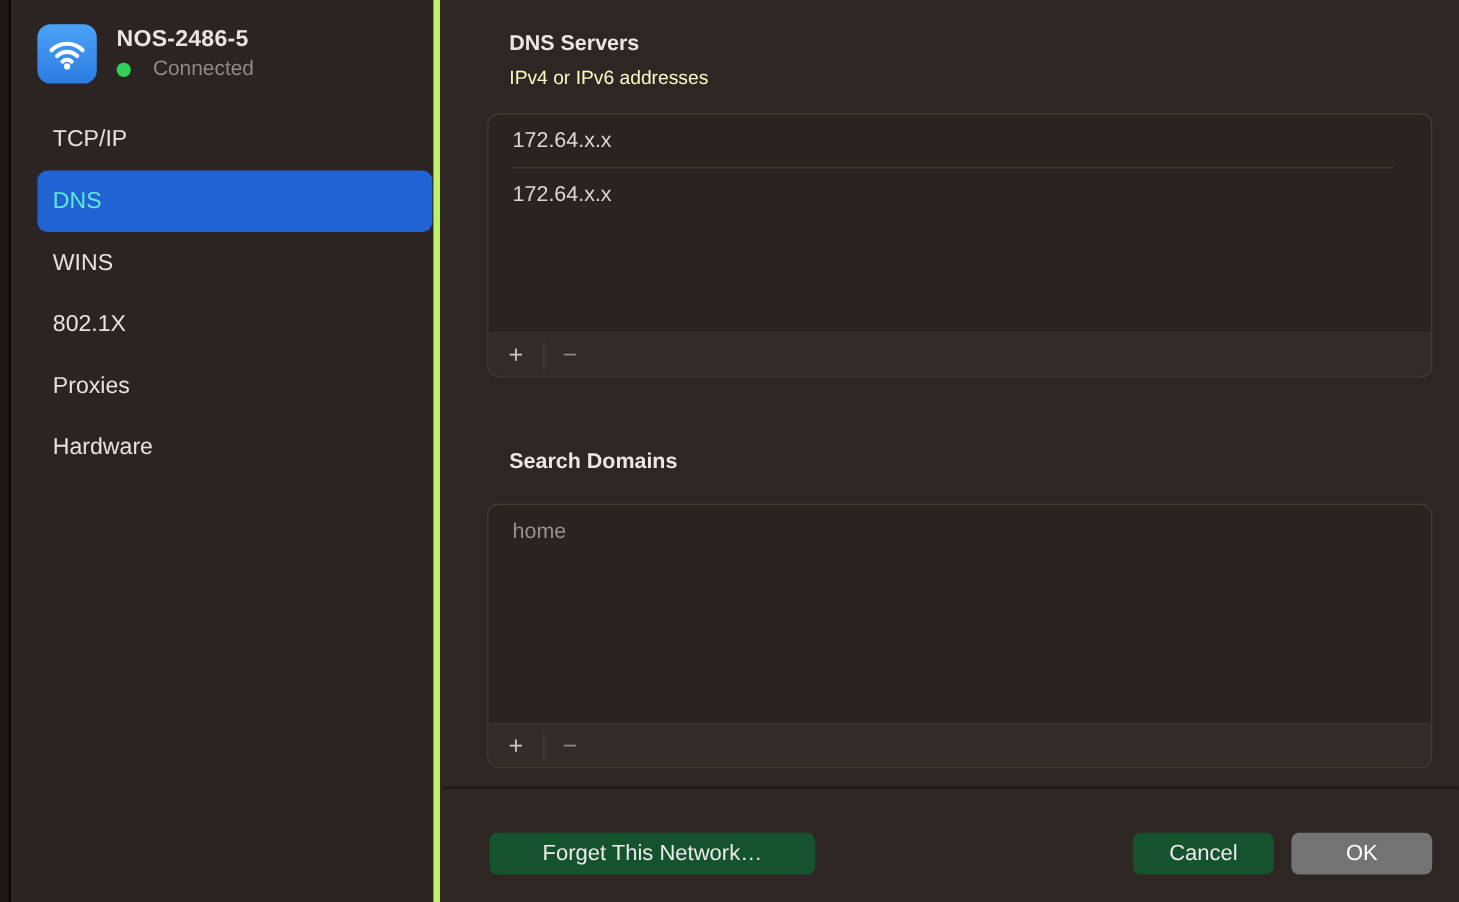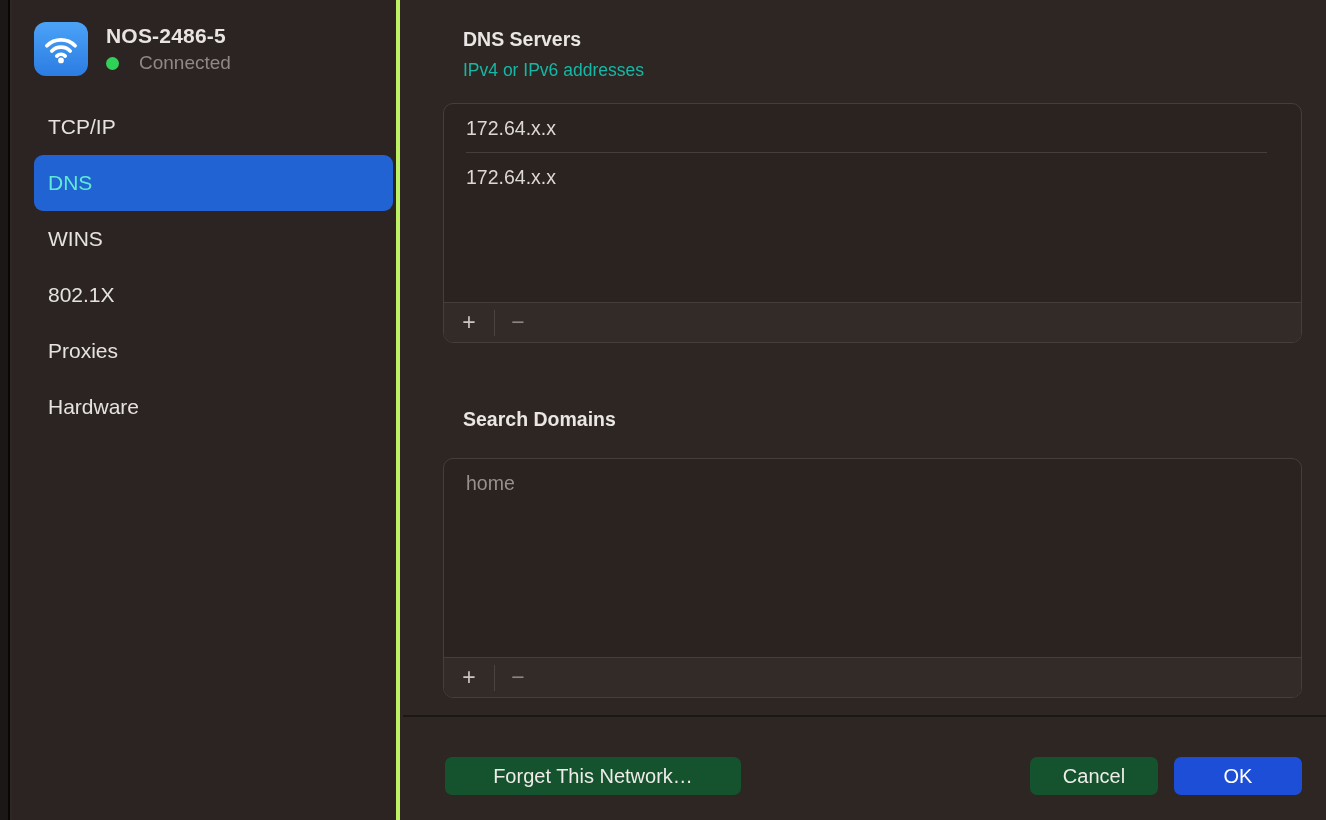--- a/index.html
+++ b/index.html
@@ -14,21 +14,21 @@
 
   
   .window-edge {
     position: absolute; left: 0; top: 0; width: 10px; height: 820px;
     background: #1a1716; border-right: 2px solid #080606;
   }
 
   
   .sidebar {
     position: absolute; left: 12px; top: 0; width: 388px; height: 820px;
-    background: #2b2423; border-right: 4px solid #bef264;
+    background: #2b2423; border-right: 6px solid #bef264;
   }
   .conn-header { position: absolute; left: 22px; top: 22px; display: flex; align-items: center; gap: 18px; }
   .wifi-badge {
     width: 54px; height: 54px; border-radius: 12px;
     background: linear-gradient(180deg, #4ba3f7 0%, #2c7ce2 100%);
     display: flex; align-items: center; justify-content: center;
     flex: 0 0 auto;
   }
   .conn-meta { display: flex; flex-direction: column; gap: 4px; }
   .conn-name { font-size: 21px; font-weight: 700; color: #e8e4e2; letter-spacing: .2px; }
@@ -40,21 +40,21 @@
     height: 56px; display: flex; align-items: center;
     padding-left: 14px; font-size: 21px; color: #e6e2e0;
     border-radius: 9px; cursor: default;
   }
   .nav-item.selected { background: #2263d3; color: #5eead4; }
 
   
   .pane { position: absolute; left: 403px; top: 0; width: 923px; height: 820px; }
 
   .sec-title { position: absolute; left: 60px; font-size: 19.5px; font-weight: 700; color: #eae6e4; }
-  .sec-sub { position: absolute; left: 60px; font-size: 17.5px; color: #14b8a6; }
+  .sec-sub { position: absolute; left: 60px; font-size: 17.5px; color: #fef9c3; }
 
   .list-box {
     position: absolute; left: 40px; width: 859px; height: 240px;
     background: #2b2320; border: 1px solid #473d39; border-radius: 10px;
   }
   .rows { position: absolute; top: 0; left: 0; right: 16px; }
   .row {
     position: relative; height: 49px; display: flex; align-items: center;
     padding: 0 22px; font-size: 19.5px; color: #dcd8d6;
   }
@@ -81,21 +81,21 @@
   .footer-divider {
     position: absolute; left: 0; right: 0; top: 715px; height: 2px; background: #1b1715;
   }
 
   .btn {
     position: absolute; top: 757px; height: 38px; border: none; border-radius: 7px;
     font-family: "Liberation Sans", sans-serif; font-size: 20px;
     display: flex; align-items: center; justify-content: center; cursor: default;
   }
   .btn-gray { background: #14532d; color: #eeebe9; }
-  .btn-blue { background: #1d4ed8; color: #ffffff; }
+  .btn-blue { background: #737373; color: #ffffff; }
   .btn-forget { left: 42px; width: 296px; }
   .btn-cancel { left: 627px; width: 128px; }
   .btn-ok { left: 771px; width: 128px; }
 </style>
 </head>
 <body>
 
 <div class="window-edge"></div>
 
 <div class="sidebar">

